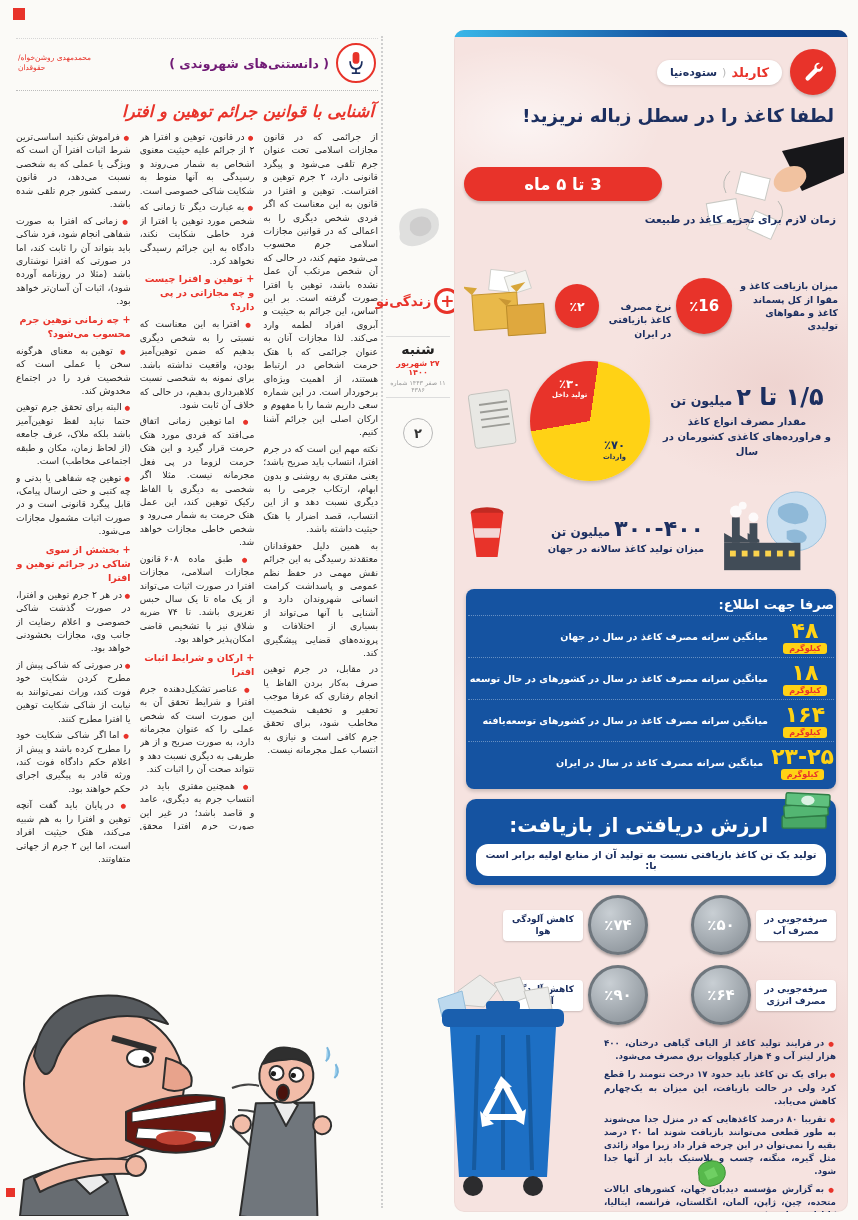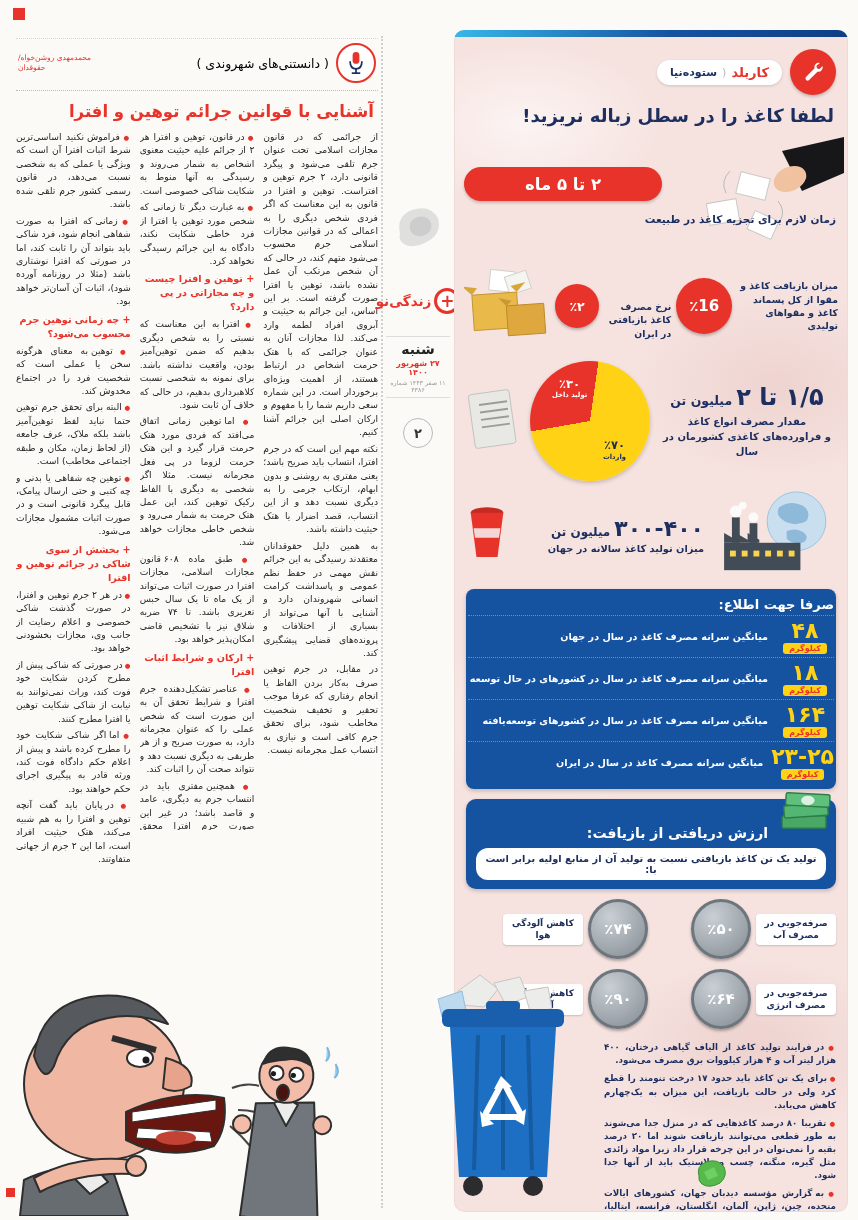--- a/index.html
+++ b/index.html
@@ -9,23 +9,23 @@
   
   .corner-mark{position:absolute;background:#e8332a;}
   .corner-mark.top{left:13px;top:8px;width:12px;height:12px;}
   .corner-mark.bottom{left:6px;top:1188px;width:9px;height:9px;}
   .spine-line{position:absolute;left:381px;top:36px;bottom:12px;border-left:2px dotted #cfcfcf;}
 
   
   .article{position:absolute;left:16px;top:38px;width:362px;direction:rtl;}
   .article-header{display:flex;align-items:center;gap:7px;padding:4px 2px 7px;border-bottom:1.5px dotted #bcbcbc;border-top:1.5px dotted #d6d6d6;}
   .mic-badge{width:40px;height:40px;border-radius:50%;background:#fff;border:2px solid #e8332a;display:flex;align-items:center;justify-content:center;flex:none;}
-  .rubric{font-weight:normal;color:#000000;font-size:12.5px;}
+  .rubric{font-weight:bold;color:#701a75;font-size:12.5px;}
   .byline{margin-right:auto;color:#e8332a;font-size:7.5px;max-width:96px;text-align:left;line-height:1.4;}
-  .article-title{color:#e8332a;font-size:16.5px;font-weight:bold;text-align:right;margin:11px 4px 9px;}
+  .article-title{color:#e8332a;font-size:16.5px;font-weight:bold;text-align:right;margin:11px 4px 9px;font-style:italic;}
   .columns{display:flex;gap:9px;}
   .col{width:115px;font-size:9.2px;line-height:1.46;color:#1f1f1f;text-align:justify;overflow:hidden;}
   .col-a{height:820px;}
   .col-b{height:700px;}
   .col-c{height:770px;}
   .col div{margin-bottom:3px;}
   .col .blt::before{content:"● ";color:#e8332a;font-size:6.5px;}
   .col .hd{color:#e8332a;font-weight:bold;font-size:9.6px;margin:5px 0 3px;text-align:right;}
   .col .hd::before{content:"+ ";font-weight:bold;}
   .cartoon{position:absolute;top:878px;left:0;width:338px;height:300px;}
@@ -95,21 +95,21 @@
   .fyi{margin:8px 12px 0;background:#1553a1;border-radius:8px;padding:8px 2px 6px;box-shadow:0 2px 4px rgba(0,0,0,.2);}
   .fyi-title{color:#fff;font-weight:bold;font-size:13px;margin-bottom:3px;text-align:right;}
   .fyi-row{display:flex;align-items:center;gap:8px;padding:3px 0;border-top:1px dotted rgba(255,255,255,.35);}
   .fyi-row:first-of-type{border-top:none;}
   .fyi-numblock{display:flex;flex-direction:column;align-items:center;min-width:58px;flex:none;justify-content:center;}
   .fyi-num{color:#ffd215;font-size:22px;font-weight:bold;line-height:1.05;}
   .fyi-kg{background:#ffd215;color:#e8332a;font-weight:bold;font-size:8px;border-radius:3px;padding:1px 6px;margin-top:1px;}
   .fyi-desc{color:#fff;font-size:9.6px;font-weight:bold;flex:1;text-align:right;line-height:1.4;}
 
   .value-box{margin:10px 12px 0;background:#1553a1;border-radius:10px;padding:8px 10px 9px;position:relative;box-shadow:0 2px 4px rgba(0,0,0,.2);}
-  .value-title{color:#fff;font-weight:bold;font-size:14px;text-align:right;margin:18px 58px 7px 0;}
+  .value-title{color:#fff;font-weight:bold;font-size:20px;text-align:right;margin:6px 58px 7px 0;}
   .money-illo{position:absolute;top:-10px;right:4px;}
   .value-strip{background:#fff;border-radius:12px;padding:5px 8px;color:#1c2f60;font-weight:bold;font-size:9.8px;text-align:center;}
 
   .benefits{display:grid;grid-template-columns:1fr 1fr;gap:10px 6px;padding:10px 12px 0;}
   .benefit{display:flex;align-items:center;gap:5px;}
   .benefit-circle{width:60px;height:60px;border-radius:50%;flex:none;background:radial-gradient(circle at 35% 28%,#c9cfd4,#848c93);border:3px solid #6e767d;color:#fff;font-weight:bold;font-size:15px;display:flex;align-items:center;justify-content:center;box-shadow:0 2px 3px rgba(0,0,0,.3);}
   .benefit-label{background:#fff;border-radius:4px;padding:3px 6px;color:#1c2f60;font-weight:bold;font-size:9px;text-align:center;max-width:80px;line-height:1.35;box-shadow:0 1px 2px rgba(0,0,0,.18);}
 
   .facts{margin:12px 12px 0 150px;}
   .fact{color:#1c2f60;font-weight:bold;font-size:8.7px;line-height:1.5;text-align:justify;margin-bottom:5px;}
@@ -251,21 +251,21 @@
             <path d="M19 3 a4.5 4.5 0 0 0 -5.6 5.6 L5 17 a2.2 2.2 0 0 0 3.1 3.1 L16.5 11.7 A4.5 4.5 0 0 0 21.6 6 L18.6 9 16 8.4 15.4 5.8 Z" fill="#fff"></path>
           </svg>
         </div>
         <div class="badge-pill">
           <span class="r">کاربلد</span>
           <span class="p">(</span>
           <span class="a">ستوده‌نیا</span>
         </div>
       </div>
       <h2 class="ig-title">لطفا کاغذ را در سطل زباله نریزید!</h2>
-      <div class="ribbon">۲ تا ۵ ماه</div>
+      <div class="ribbon">3 تا ۵ ماه</div>
       <div class="hand-illo">
         <svg width="210" height="112" viewBox="0 0 210 112">
           <polygon points="210,0 210,36 168,54 148,14" fill="#17171a"></polygon>
           <ellipse cx="156" cy="42" rx="17" ry="12" fill="#f1c2a0" transform="rotate(-24 156 42)"></ellipse>
           <g fill="#fff" stroke="#c9c9c4">
             <rect x="104" y="38" width="30" height="22" transform="rotate(14 119 49)"></rect>
             <rect x="74" y="64" width="30" height="22" transform="rotate(-10 89 75)"></rect>
             <rect x="116" y="78" width="26" height="20" transform="rotate(24 129 88)"></rect>
           </g>
           <g stroke="#b9b9b4" fill="none">

